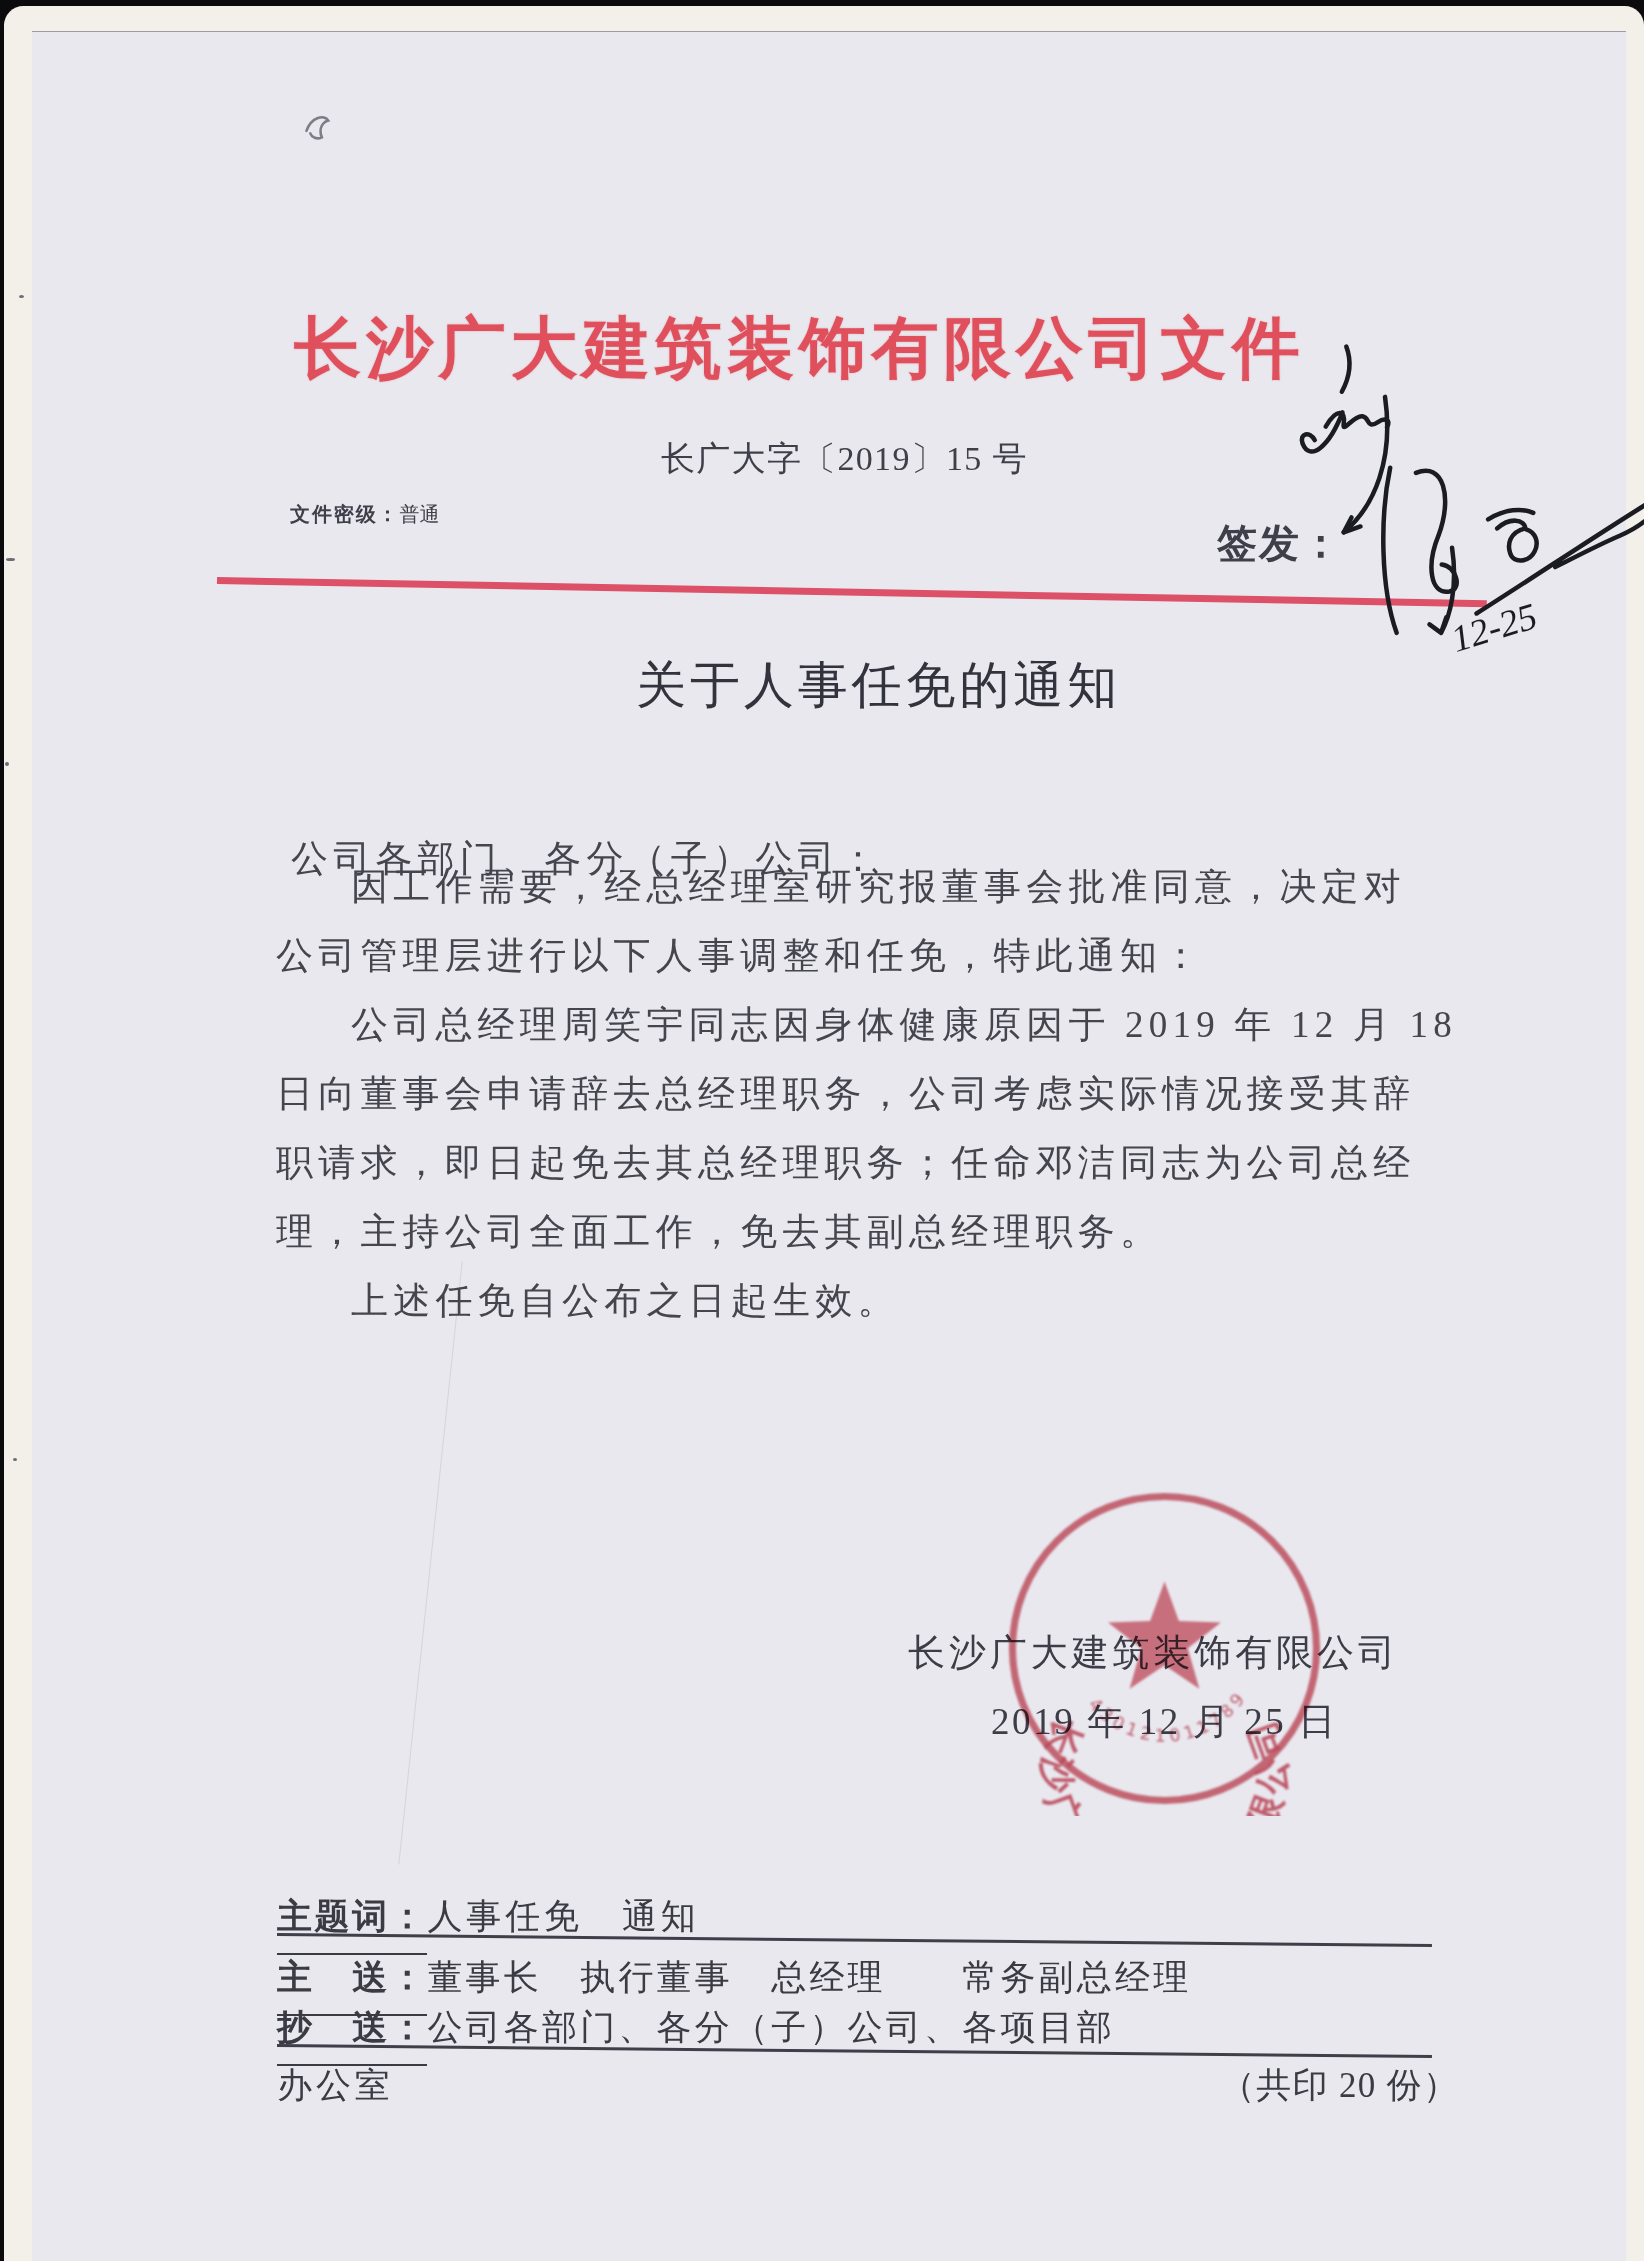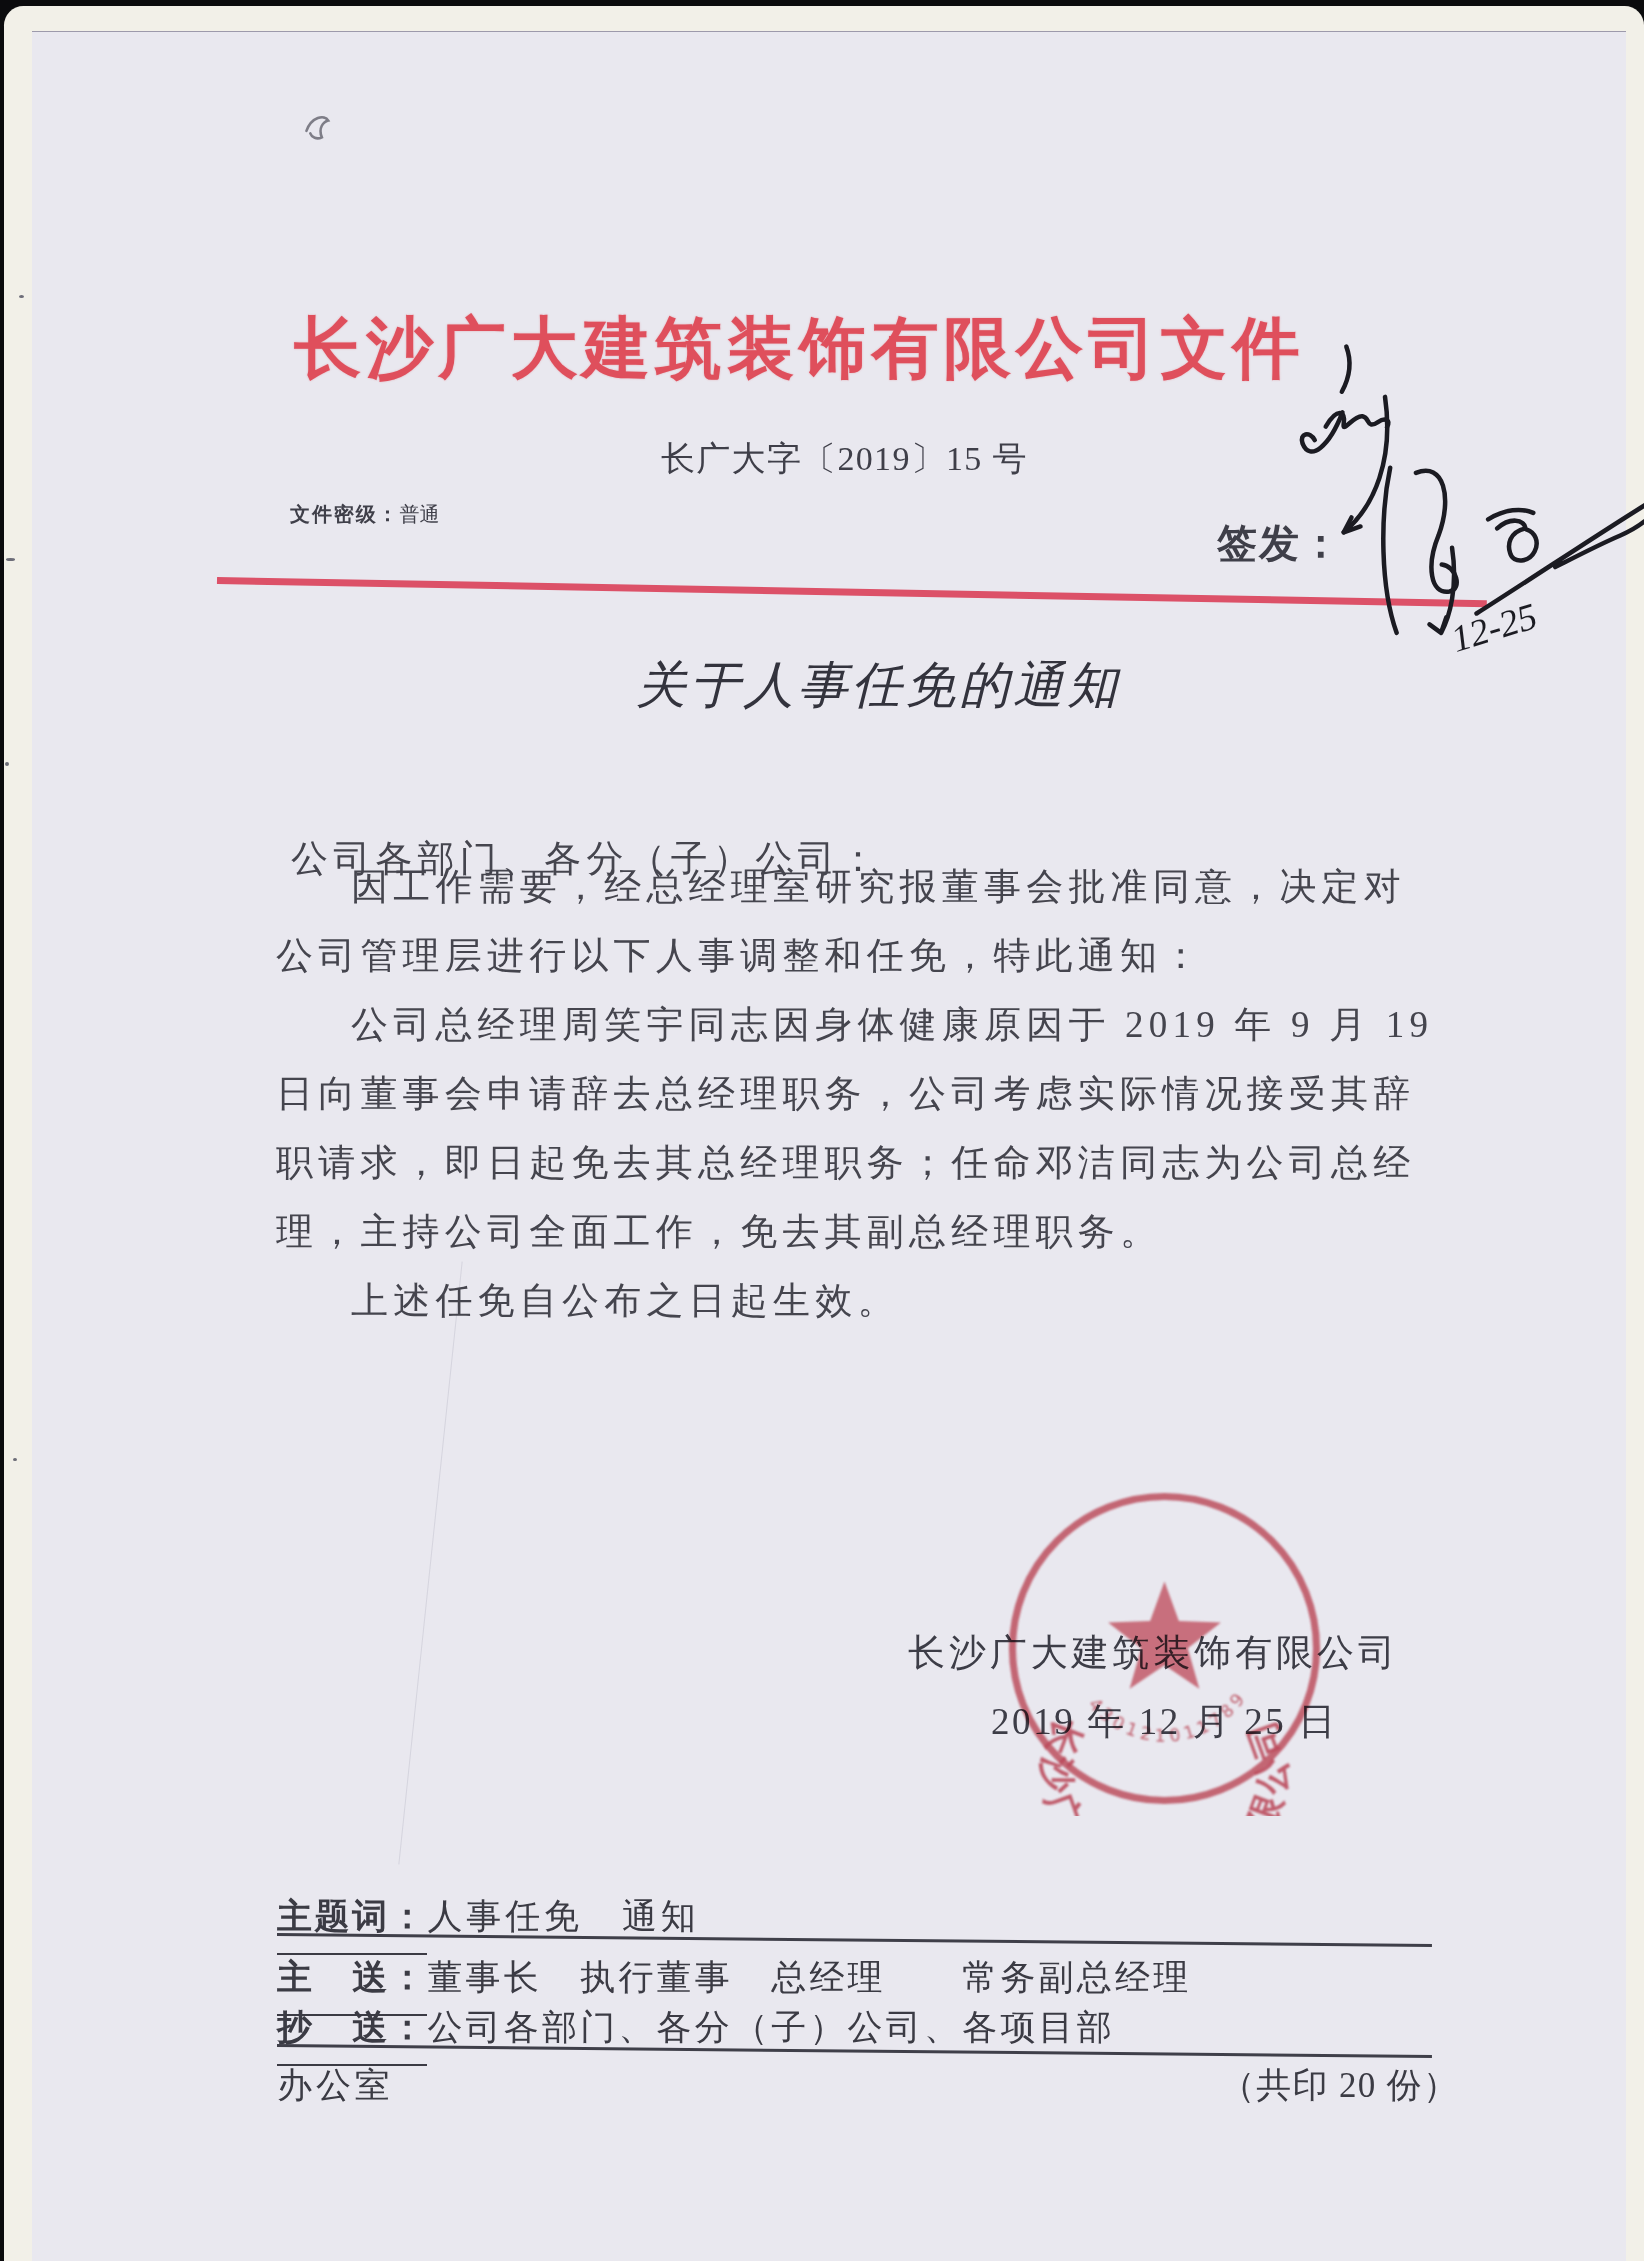--- a/index.html
+++ b/index.html
@@ -23,21 +23,21 @@
     color:#df4f5c;text-shadow:0 0 1.9px rgba(223,79,92,.45);
   }
   .doc-number{left:629px;top:404px;font-size:34px;letter-spacing:1.3px;color:#3f3f49;}
   .class-row{left:258px;top:469px;font-size:20px;color:#3f3f49;}
   .class-row b{font-weight:700;letter-spacing:1.9px;}
   .issuer{left:1185px;top:484px;font-size:40px;font-weight:700;letter-spacing:1.9px;color:#3f3f49;}
   .red-rule{
     left:185px;top:545px;width:1270px;height:7px;background:#dc5168;
     transform:rotate(1.05deg);transform-origin:0 50%;
   }
-  .notice-title{left:604px;top:620px;font-size:50px;letter-spacing:3.9px;color:#33333d;font-style:italic;}
+  .notice-title{left:604px;top:620px;font-size:50px;letter-spacing:3.9px;color:#33333d;}
   .bl{font-size:37px;letter-spacing:5.2px;color:#45454e;}
   .bl0{left:259px;top:802px;}
   .bl1{left:319px;top:830px;}
   .bl2{left:244px;top:899px;}
   .bl3{left:319px;top:968px;}
   .bl4{left:244px;top:1037px;}
   .bl5{left:244px;top:1106px;}
   .bl6{left:244px;top:1175px;}
   .bl7{left:319px;top:1244px;}
   .sig-company{left:876px;top:1596px;font-size:37px;letter-spacing:3.9px;color:#3d3d47;}
@@ -99,21 +99,21 @@
       <path d="M 262,330 C 271,390 259,436 245,462 M 245,462 L 253,438 M 245,462 L 227,449"></path>
     </g>
     <text x="268" y="492" transform="rotate(-17 268 492)" style="font-family:'Liberation Serif','DejaVu Serif',serif;font-style:italic;font-size:58px;fill:#1b1b22">12-25</text>
   </svg>
 
   <div class="abs notice-title">关于人事任免的通知</div>
 
   <div class="abs bl bl0">公司各部门、各分（子）公司：</div>
   <div class="abs bl bl1">因工作需要，经总经理室研究报董事会批准同意，决定对</div>
   <div class="abs bl bl2">公司管理层进行以下人事调整和任免，特此通知：</div>
-  <div class="abs bl bl3">公司总经理周笑宇同志因身体健康原因于 2019 年 9 月 19</div>
+  <div class="abs bl bl3">公司总经理周笑宇同志因身体健康原因于 2019 年 12 月 18</div>
   <div class="abs bl bl4">日向董事会申请辞去总经理职务，公司考虑实际情况接受其辞</div>
   <div class="abs bl bl5">职请求，即日起免去其总经理职务；任命邓洁同志为公司总经</div>
   <div class="abs bl bl6">理，主持公司全面工作，免去其副总经理职务。</div>
   <div class="abs bl bl7">上述任免自公布之日起生效。</div>
 
   <div class="abs sig-company">长沙广大建筑装饰有限公司</div>
   <div class="abs sig-date">2019 年 12 月 25 日</div>
 
   <svg class="abs seal-svg" width="335" height="335" viewBox="0 0 520 520">
     <defs>

